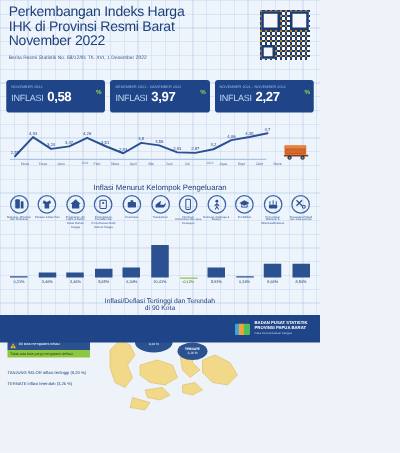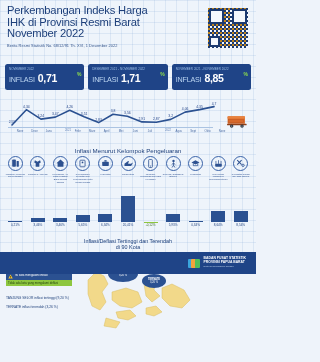--- a/index.html
+++ b/index.html
@@ -129,37 +129,37 @@
     <div class="qr">
         <i></i>
       </div>
   </div>
 
   <div class="cards">
     <div class="card">
       <div class="card-period">NOVEMBER 2022</div>
       <div class="card-row">
         <span class="card-label">INFLASI</span>
-        <span class="card-value">0,71</span>
+        <span class="card-value">0,58</span>
       </div>
       <span class="card-pct">%</span>
     </div>
     <div class="card">
       <div class="card-period">DESEMBER 2021 - NOVEMBER 2022</div>
       <div class="card-row">
         <span class="card-label">INFLASI</span>
-        <span class="card-value">1,71</span>
+        <span class="card-value">3,97</span>
       </div>
       <span class="card-pct">%</span>
     </div>
     <div class="card">
       <div class="card-period">NOVEMBER 2021 - NOVEMBER 2022</div>
       <div class="card-row">
         <span class="card-label">INFLASI</span>
-        <span class="card-value">8,85</span>
+        <span class="card-value">2,27</span>
       </div>
       <span class="card-pct">%</span>
     </div>
   </div>
 
   <div class="linechart">
     <svg width="256" height="45" viewBox="0 0 256 45">
       <polyline id="trendline" fill="none" stroke="#2b5191" stroke-width="1.6" stroke-linejoin="round" stroke-linecap="round" points="12.0,33.0 26.4,17.7 40.9,27.1 55.3,25.1 69.7,18.3 84.1,24.8 98.6,30.6 113.0,22.3 127.4,24.3 141.9,29.9 156.3,30.3 170.7,27.4 185.1,20.1 199.6,17.6 214.0,14.6"></polyline>
     </svg>
     <div class="lc-labels" id="lc-value-labels">

